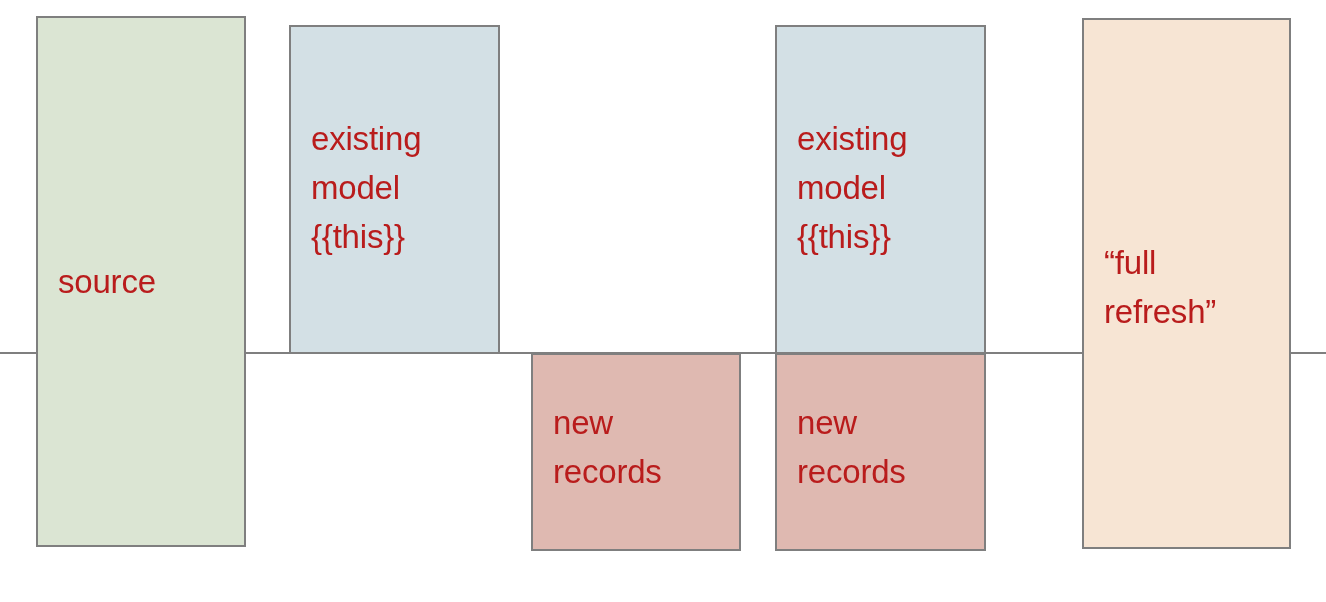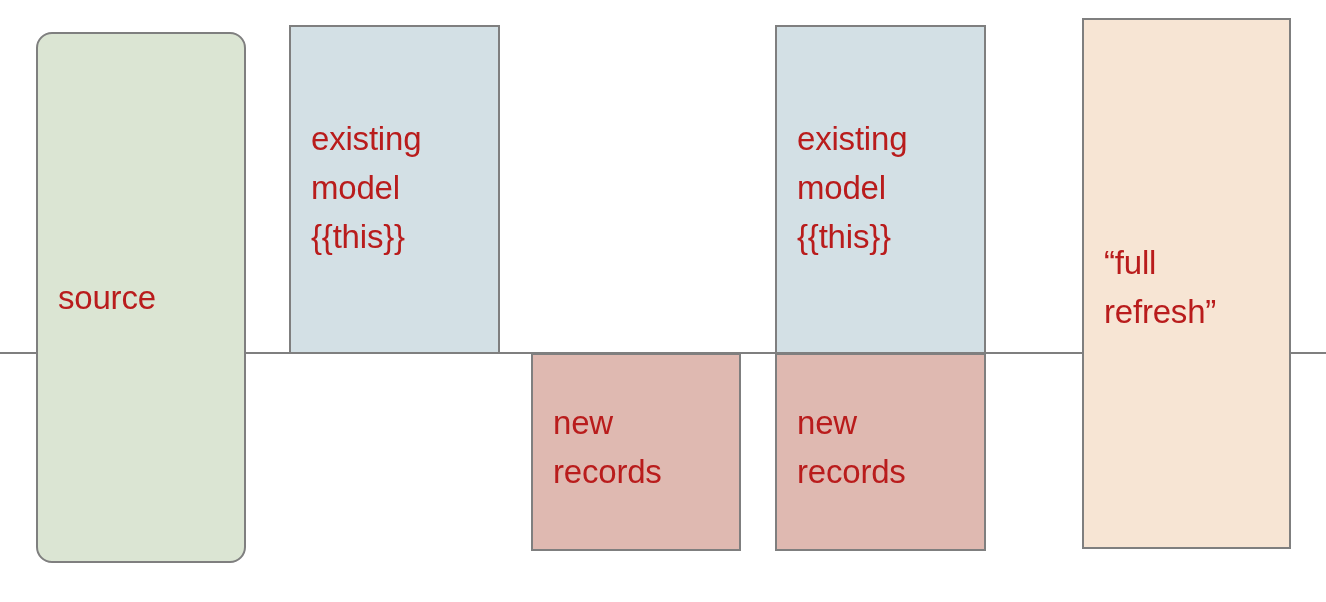--- a/index.html
+++ b/index.html
@@ -37,22 +37,22 @@
   .box .label {
     font-size: 33px;
     line-height: 49px;
     color: #b91c1c;
     padding-left: 20px;
     padding-right: 8px;
     white-space: pre-line;
     letter-spacing: -0.2px;
   }
   
-  #box-source      { left: 36px;   top: 32px;  width: 210px; height: 531px;
-                     background: #dbe5d3; border-radius: 16px; }
+  #box-source      { left: 36px;   top: 16px;  width: 210px; height: 531px;
+                     background: #dbe5d3; }
   #box-existing-1  { left: 289px;  top: 25px;  width: 211px; height: 329px;
                      background: #d3e0e5; align-items: flex-start; }
   #box-existing-1 .label { padding-top: 87px; }
   #box-newrec-1    { left: 531px;  top: 353px; width: 210px; height: 198px;
                      background: #dfb9b1; align-items: flex-start; }
   #box-newrec-1 .label { padding-top: 43px; }
   #box-existing-2  { left: 775px;  top: 25px;  width: 211px; height: 329px;
                      background: #d3e0e5; align-items: flex-start; }
   #box-existing-2 .label { padding-top: 87px; }
   #box-newrec-2    { left: 775px;  top: 353px; width: 211px; height: 198px;

